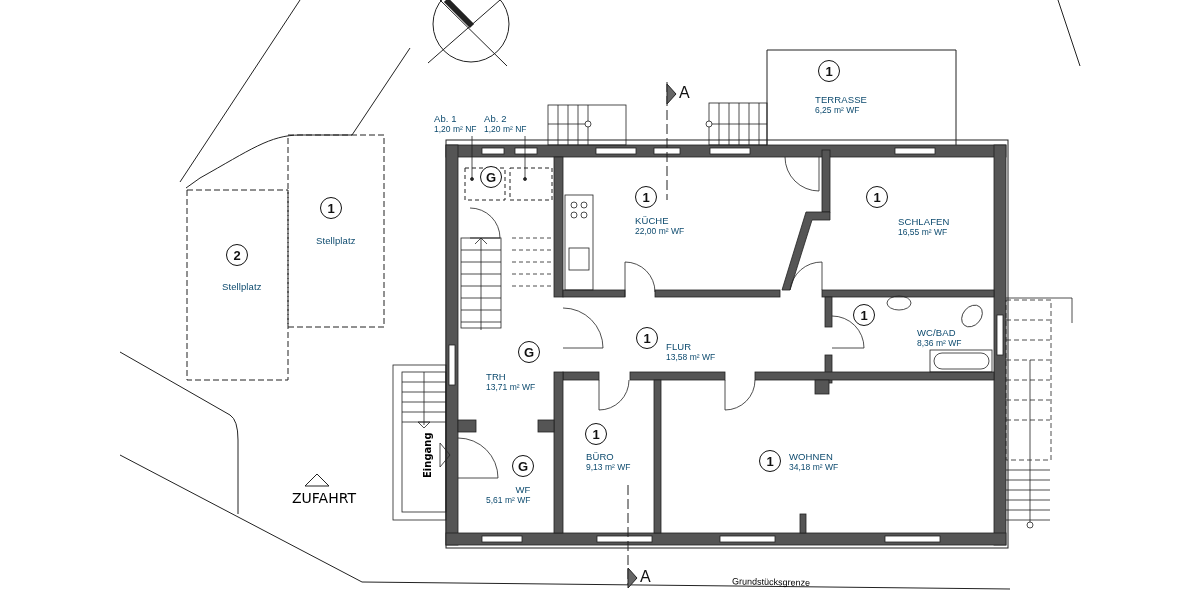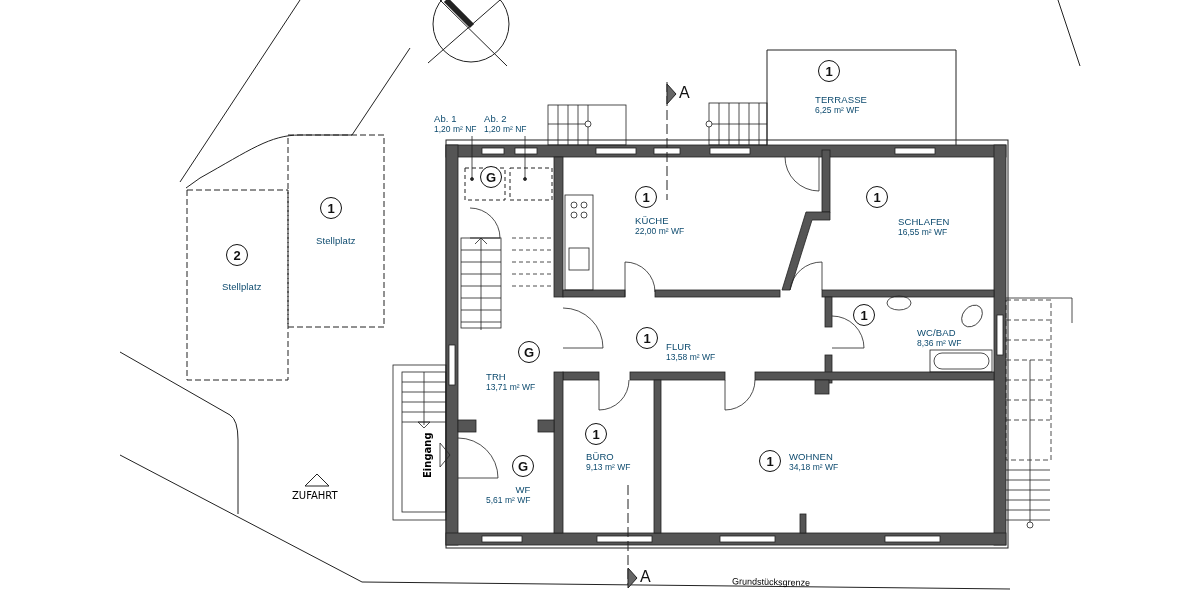--- a/index.html
+++ b/index.html
@@ -6,21 +6,21 @@
     body { width: 1200px; height: 600px; overflow: hidden; position: relative; font-family: "Liberation Sans", sans-serif; }
     svg.plan { position: absolute; left: 0; top: 0; width: 1200px; height: 600px; }
     .lbl { position: absolute; font-family: Liberation Sans, sans-serif; color: #0c4a6e; white-space: nowrap; line-height: 1.2; }
     .name { font-size: 9.5px; letter-spacing: 0.1px; }
     .area { font-size: 8.5px; }
     .badge { position: absolute; width: 22px; height: 22px; border: 1.2px solid #111; border-radius: 50%; background: #fff;
              display: flex; align-items: center; justify-content: center; font-weight: bold; font-size: 13px;
              font-family: "Liberation Sans", sans-serif; color: #111; box-sizing: border-box; }
     .section-a { position: absolute; font-size: 16px; font-family: "Liberation Sans", sans-serif; color: #111; }
     .eingang { position: absolute; font-size: 10px; font-weight: bold; transform: rotate(-90deg); transform-origin: left top; font-family: "DejaVu Sans", sans-serif; }
-    .zufahrt { position: absolute; font-size: 10px; font-family: "DejaVu Sans", sans-serif; }
+    .zufahrt { position: absolute; font-size: 14px; font-family: "DejaVu Sans", sans-serif; }
     .grenze { position: absolute; font-size: 9px; font-family: "Liberation Sans", sans-serif; transform: rotate(1.2deg); }
   </style>
 </head>
 <body>
 
 <svg class="plan" viewBox="0 0 1200 600" xmlns="http://www.w3.org/2000/svg">
 
   <g fill="none" stroke="#222" stroke-width="1">
     <path d="M300 0 L180 182"></path>
     <path d="M410 48 L352 135 L300 135 C 270 135 250 150 200 178 L186 188"></path>

